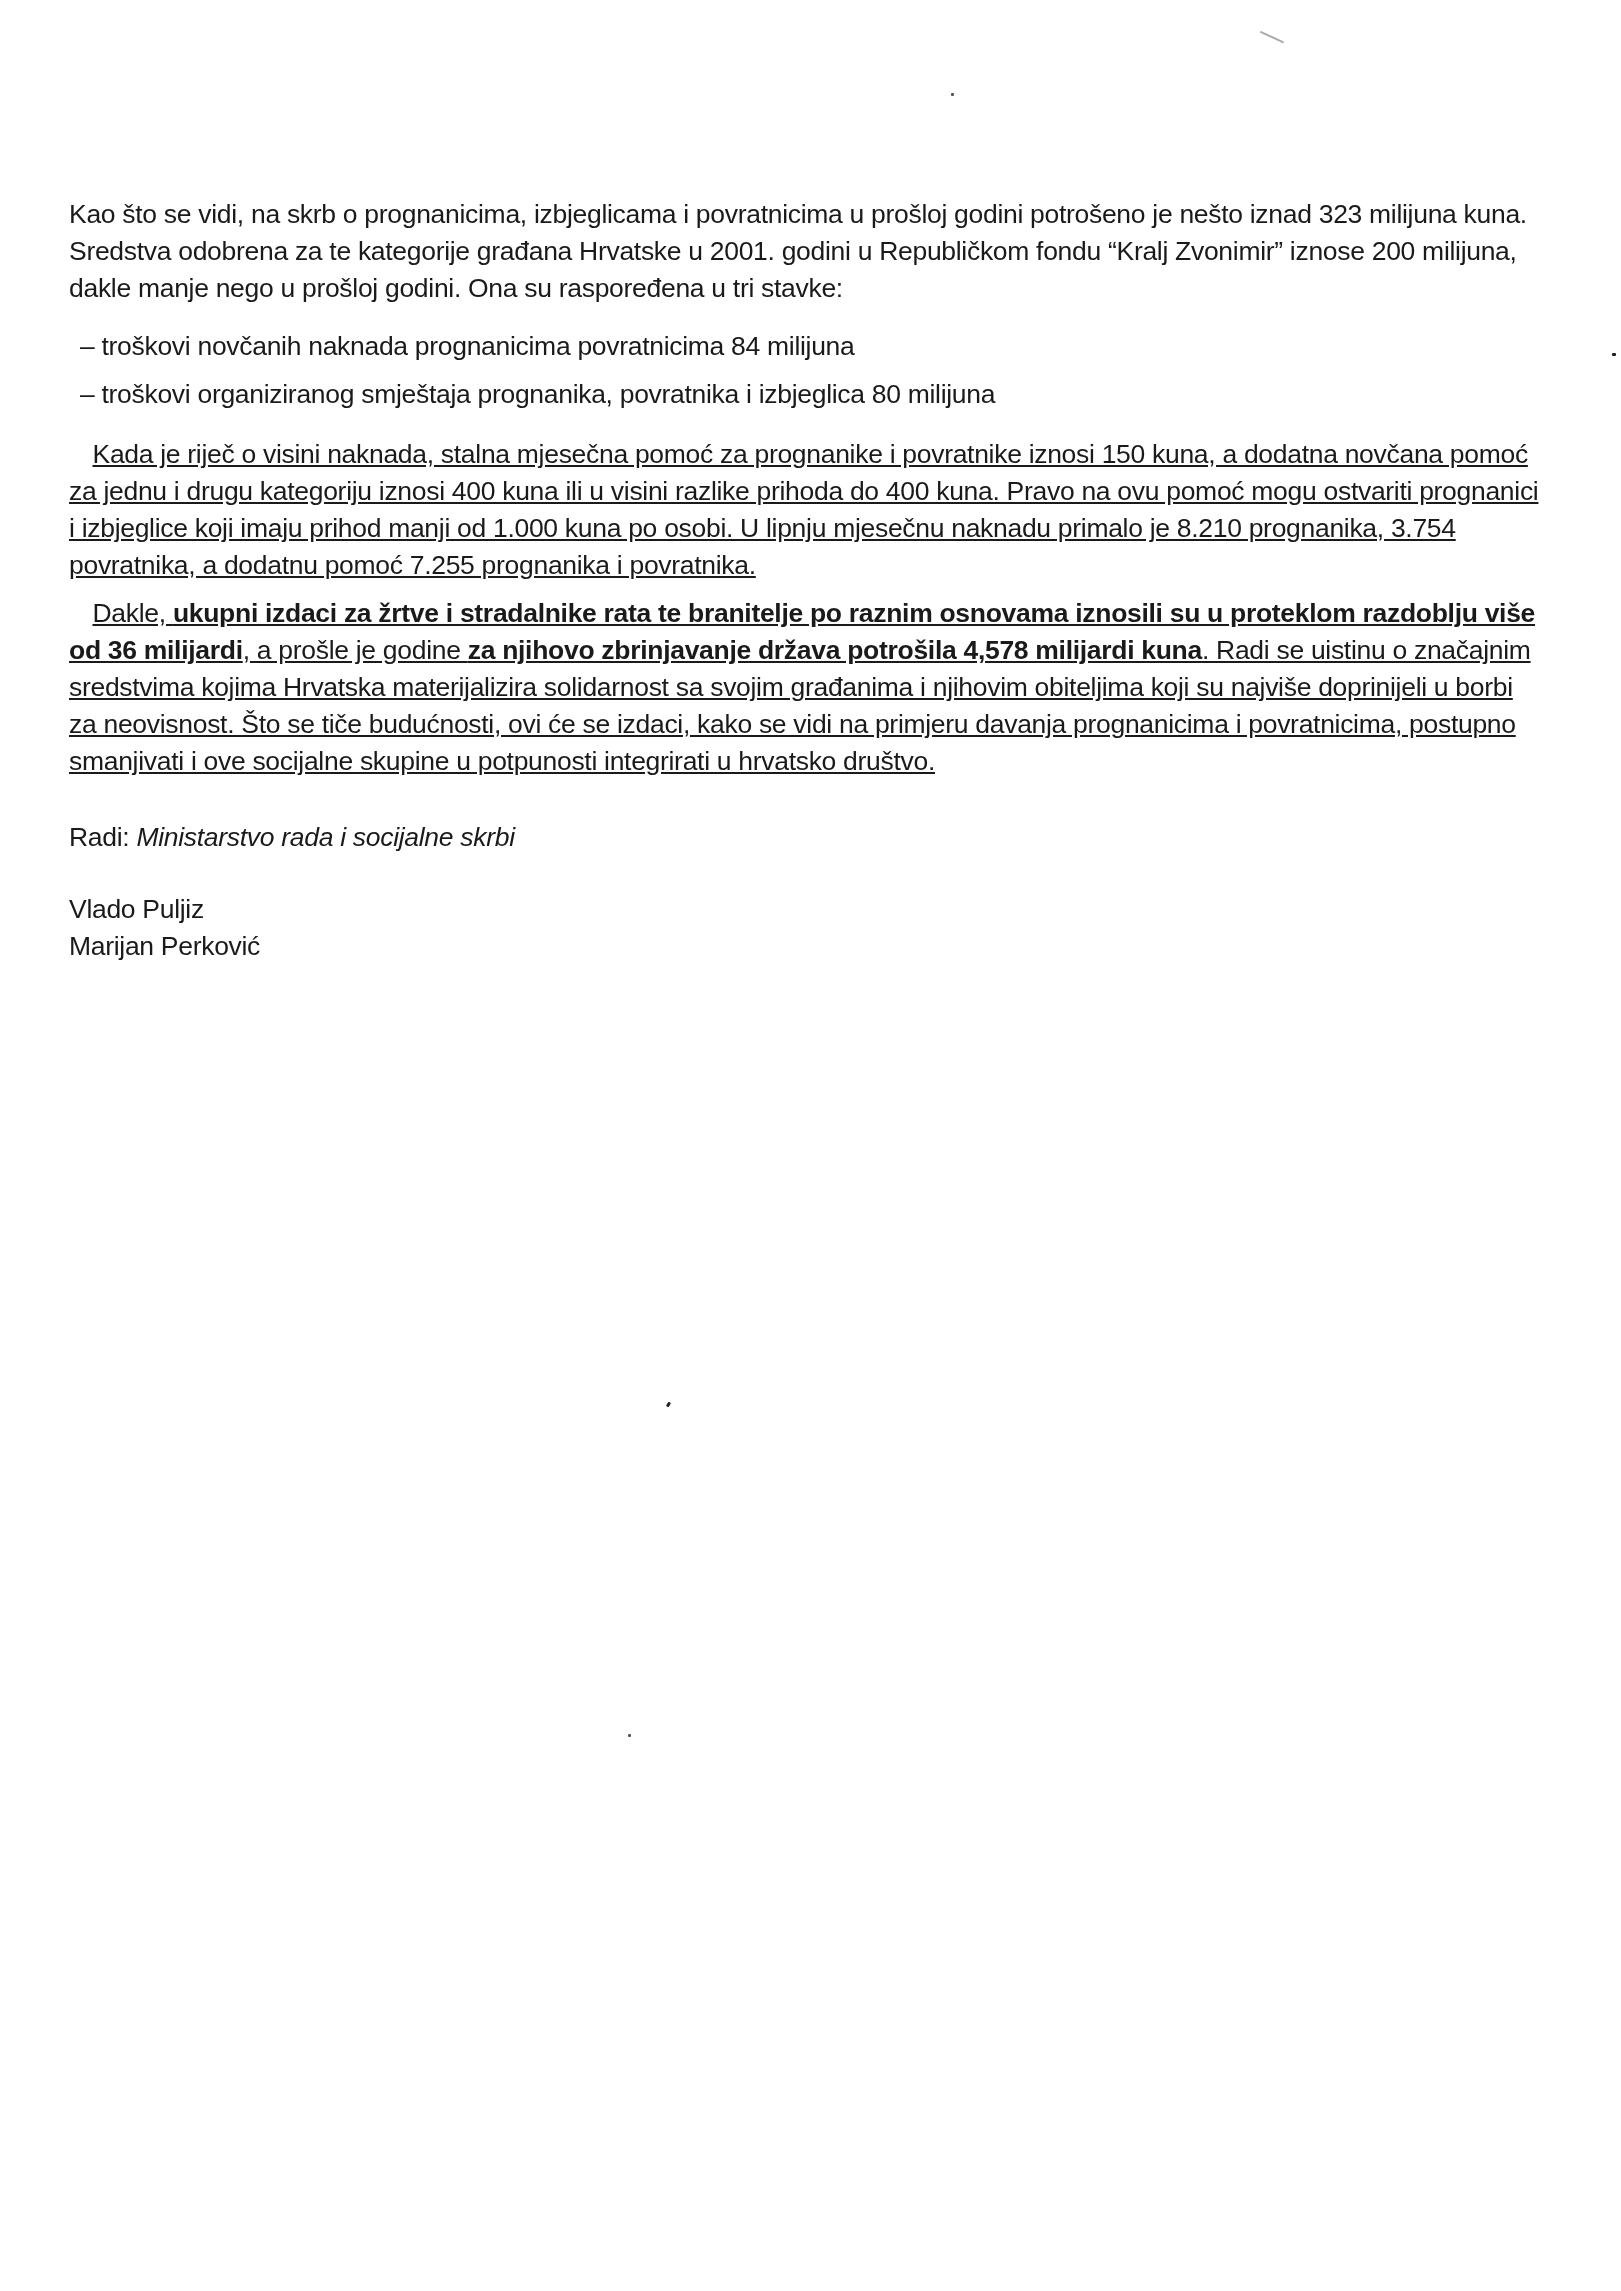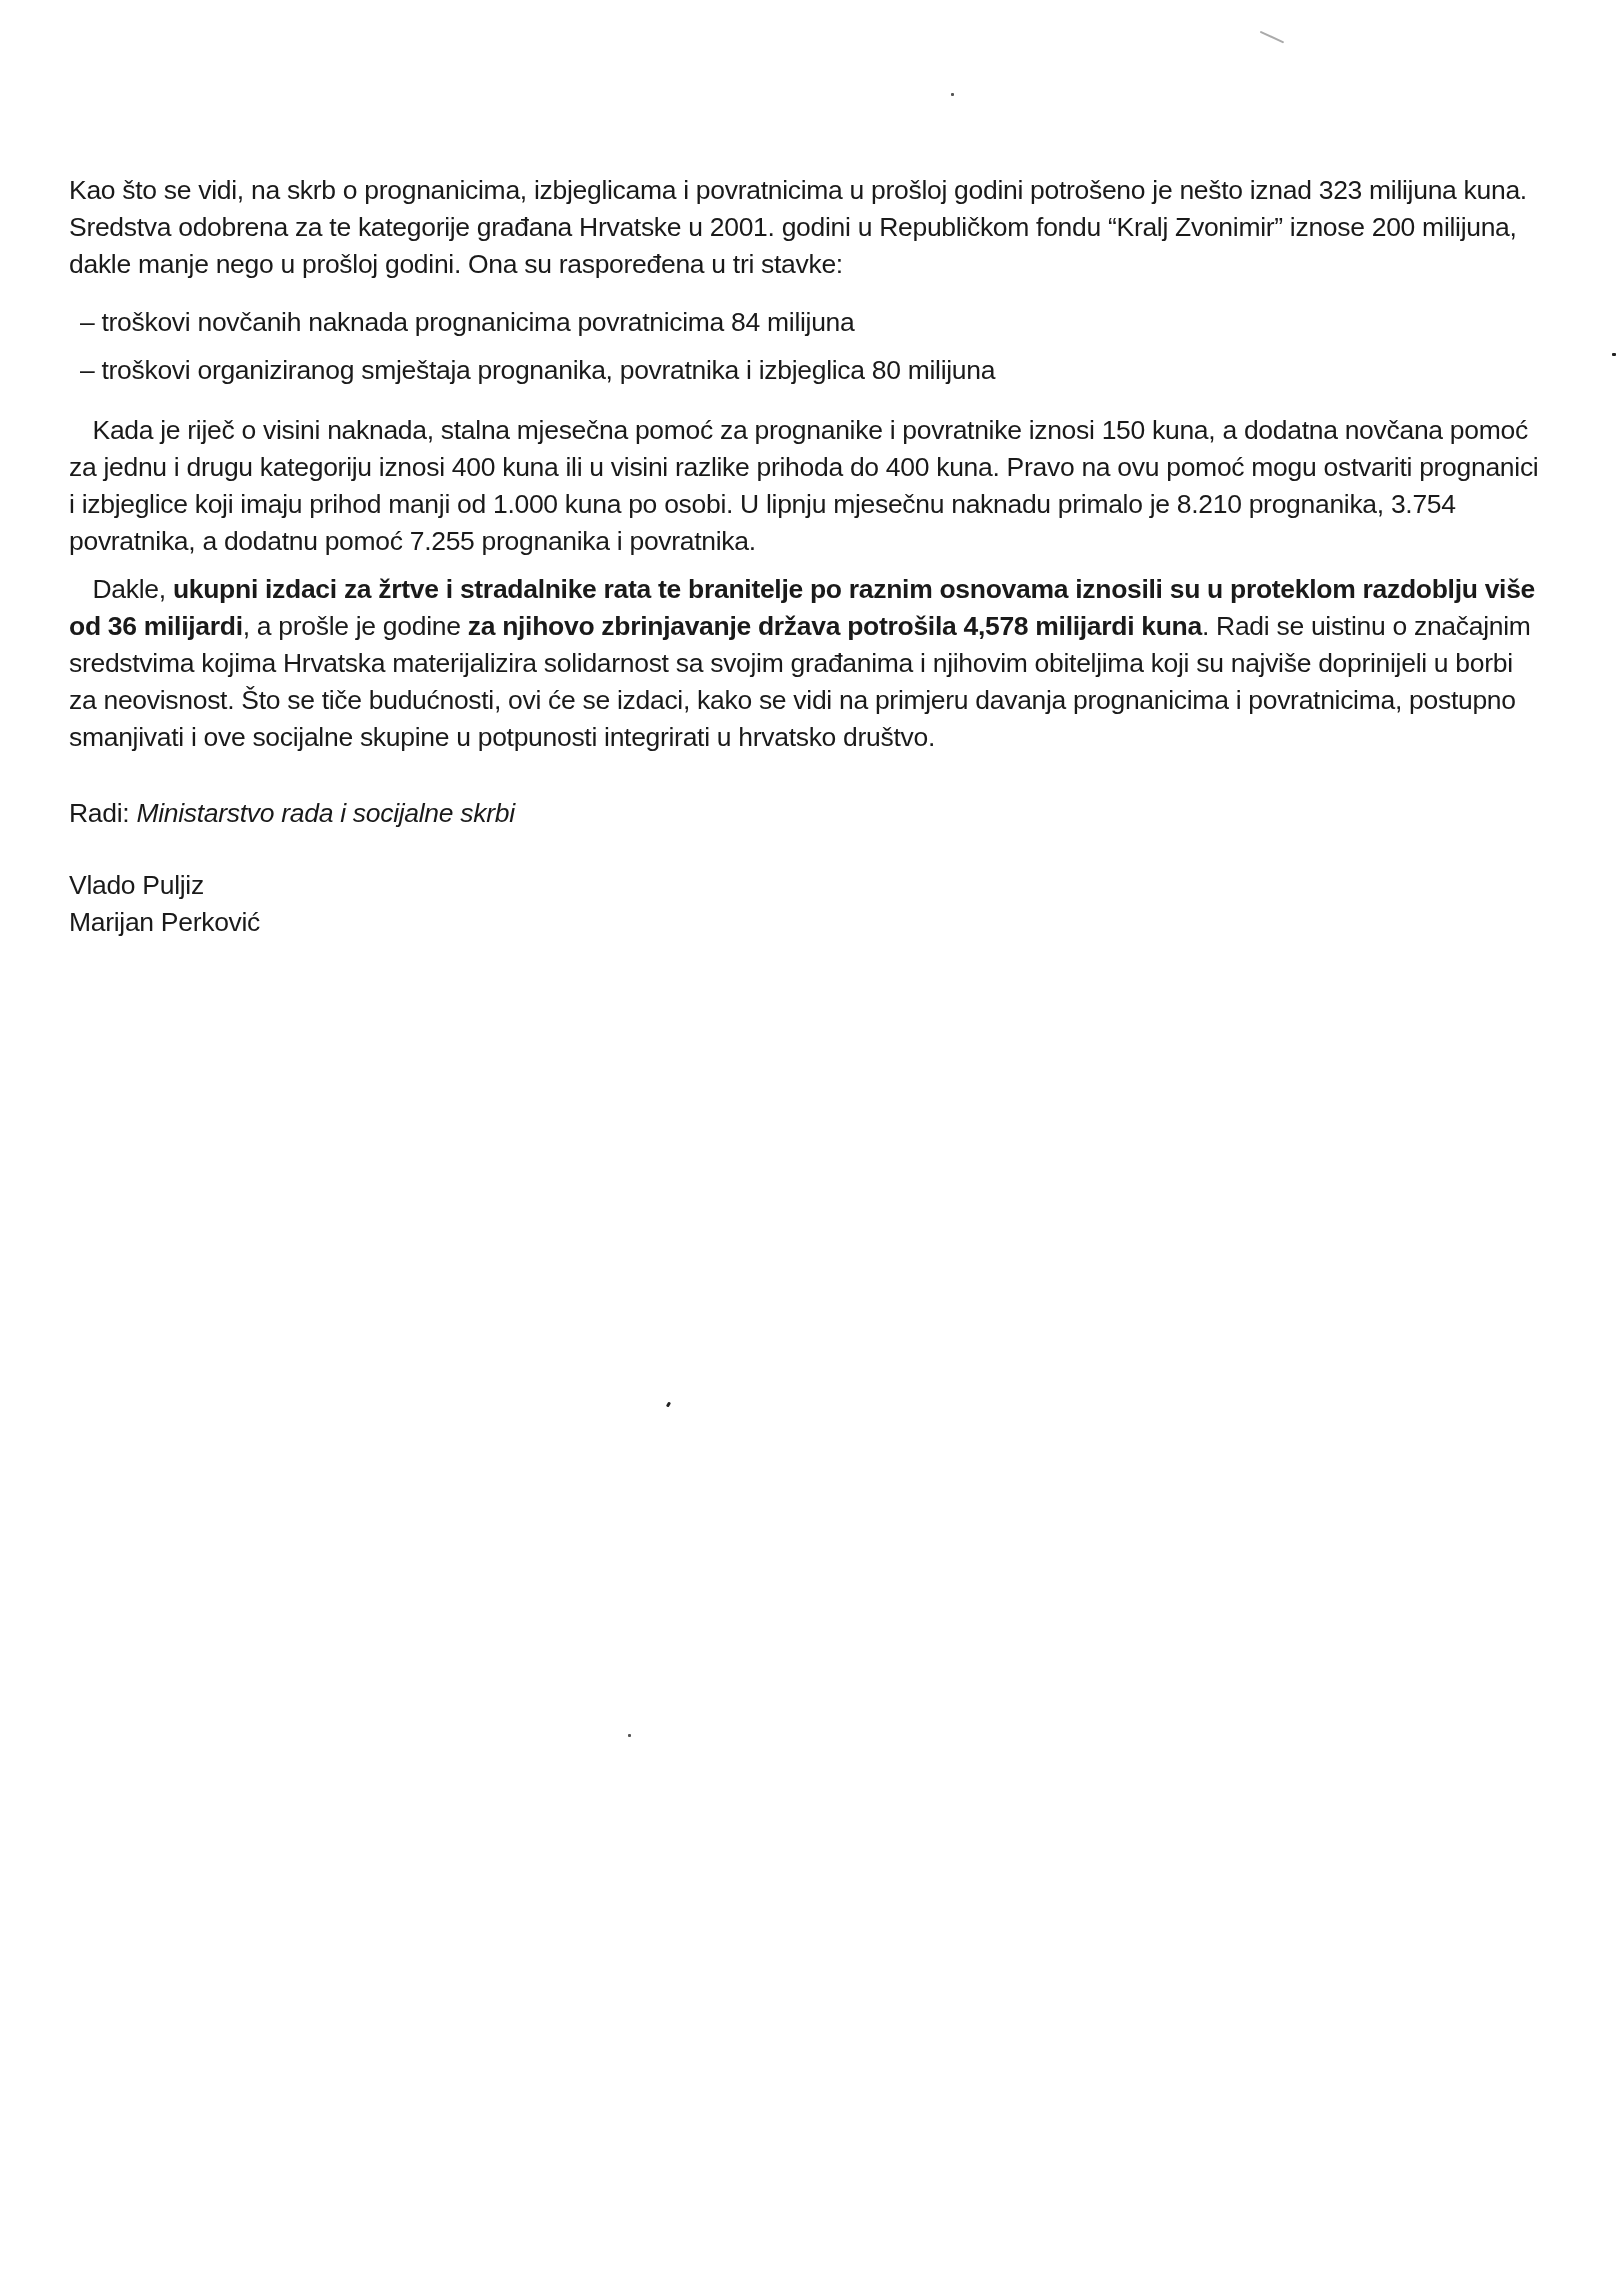--- a/index.html
+++ b/index.html
@@ -11,31 +11,32 @@
       width: 1621px;
       height: 2292px;
       position: relative;
       overflow: hidden;
       font-family: "Liberation Sans", "DejaVu Sans", sans-serif;
       color: #1a1a1a;
     }
     .page {
       position: absolute;
       left: 69px;
-      top: 172px;
+      top: 196px;
       width: 1470px;
       font-size: 26.5px;
       line-height: 37px;
       letter-spacing: -0.3px;
     }
     .para {
       margin: 0;
     }
     .indent {
       text-indent: 23.5px;
+      text-decoration: underline;
     }
     .bullets {
       margin: 0;
       padding: 0;
       list-style: none;
     }
     .bullets li {
       margin: 11px;
     }
     .gap-s { height: 9.8px; }

